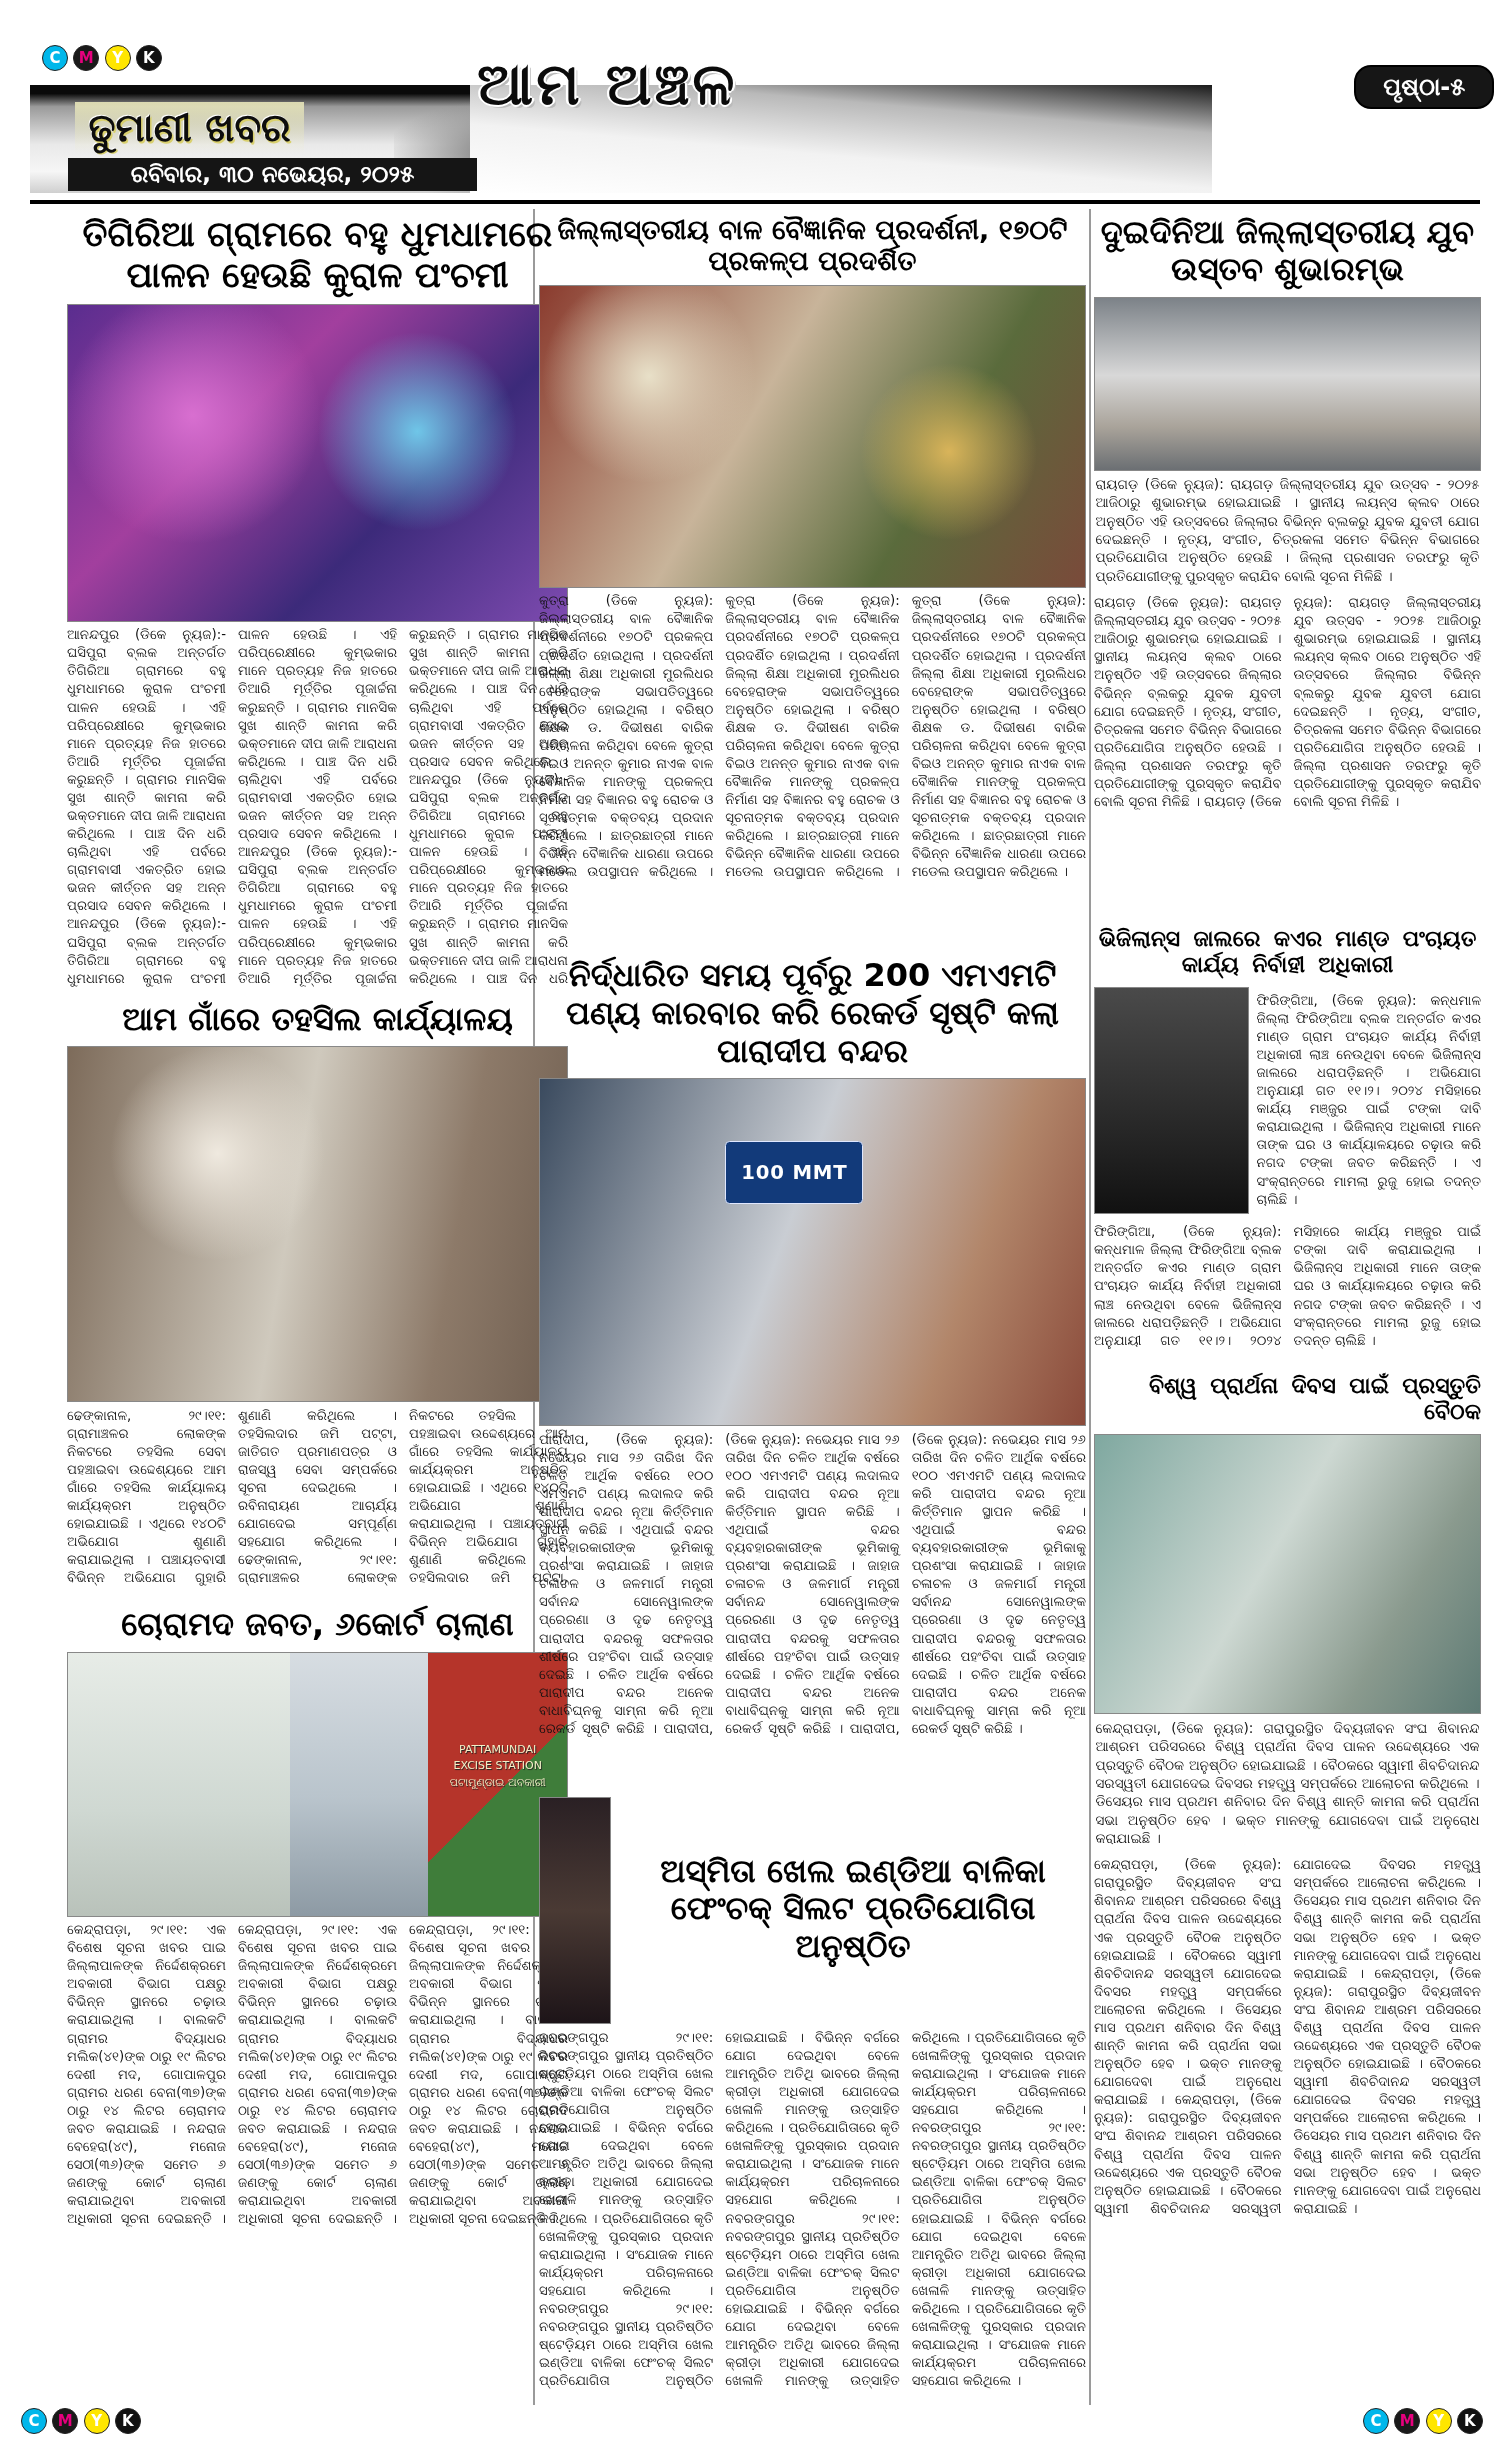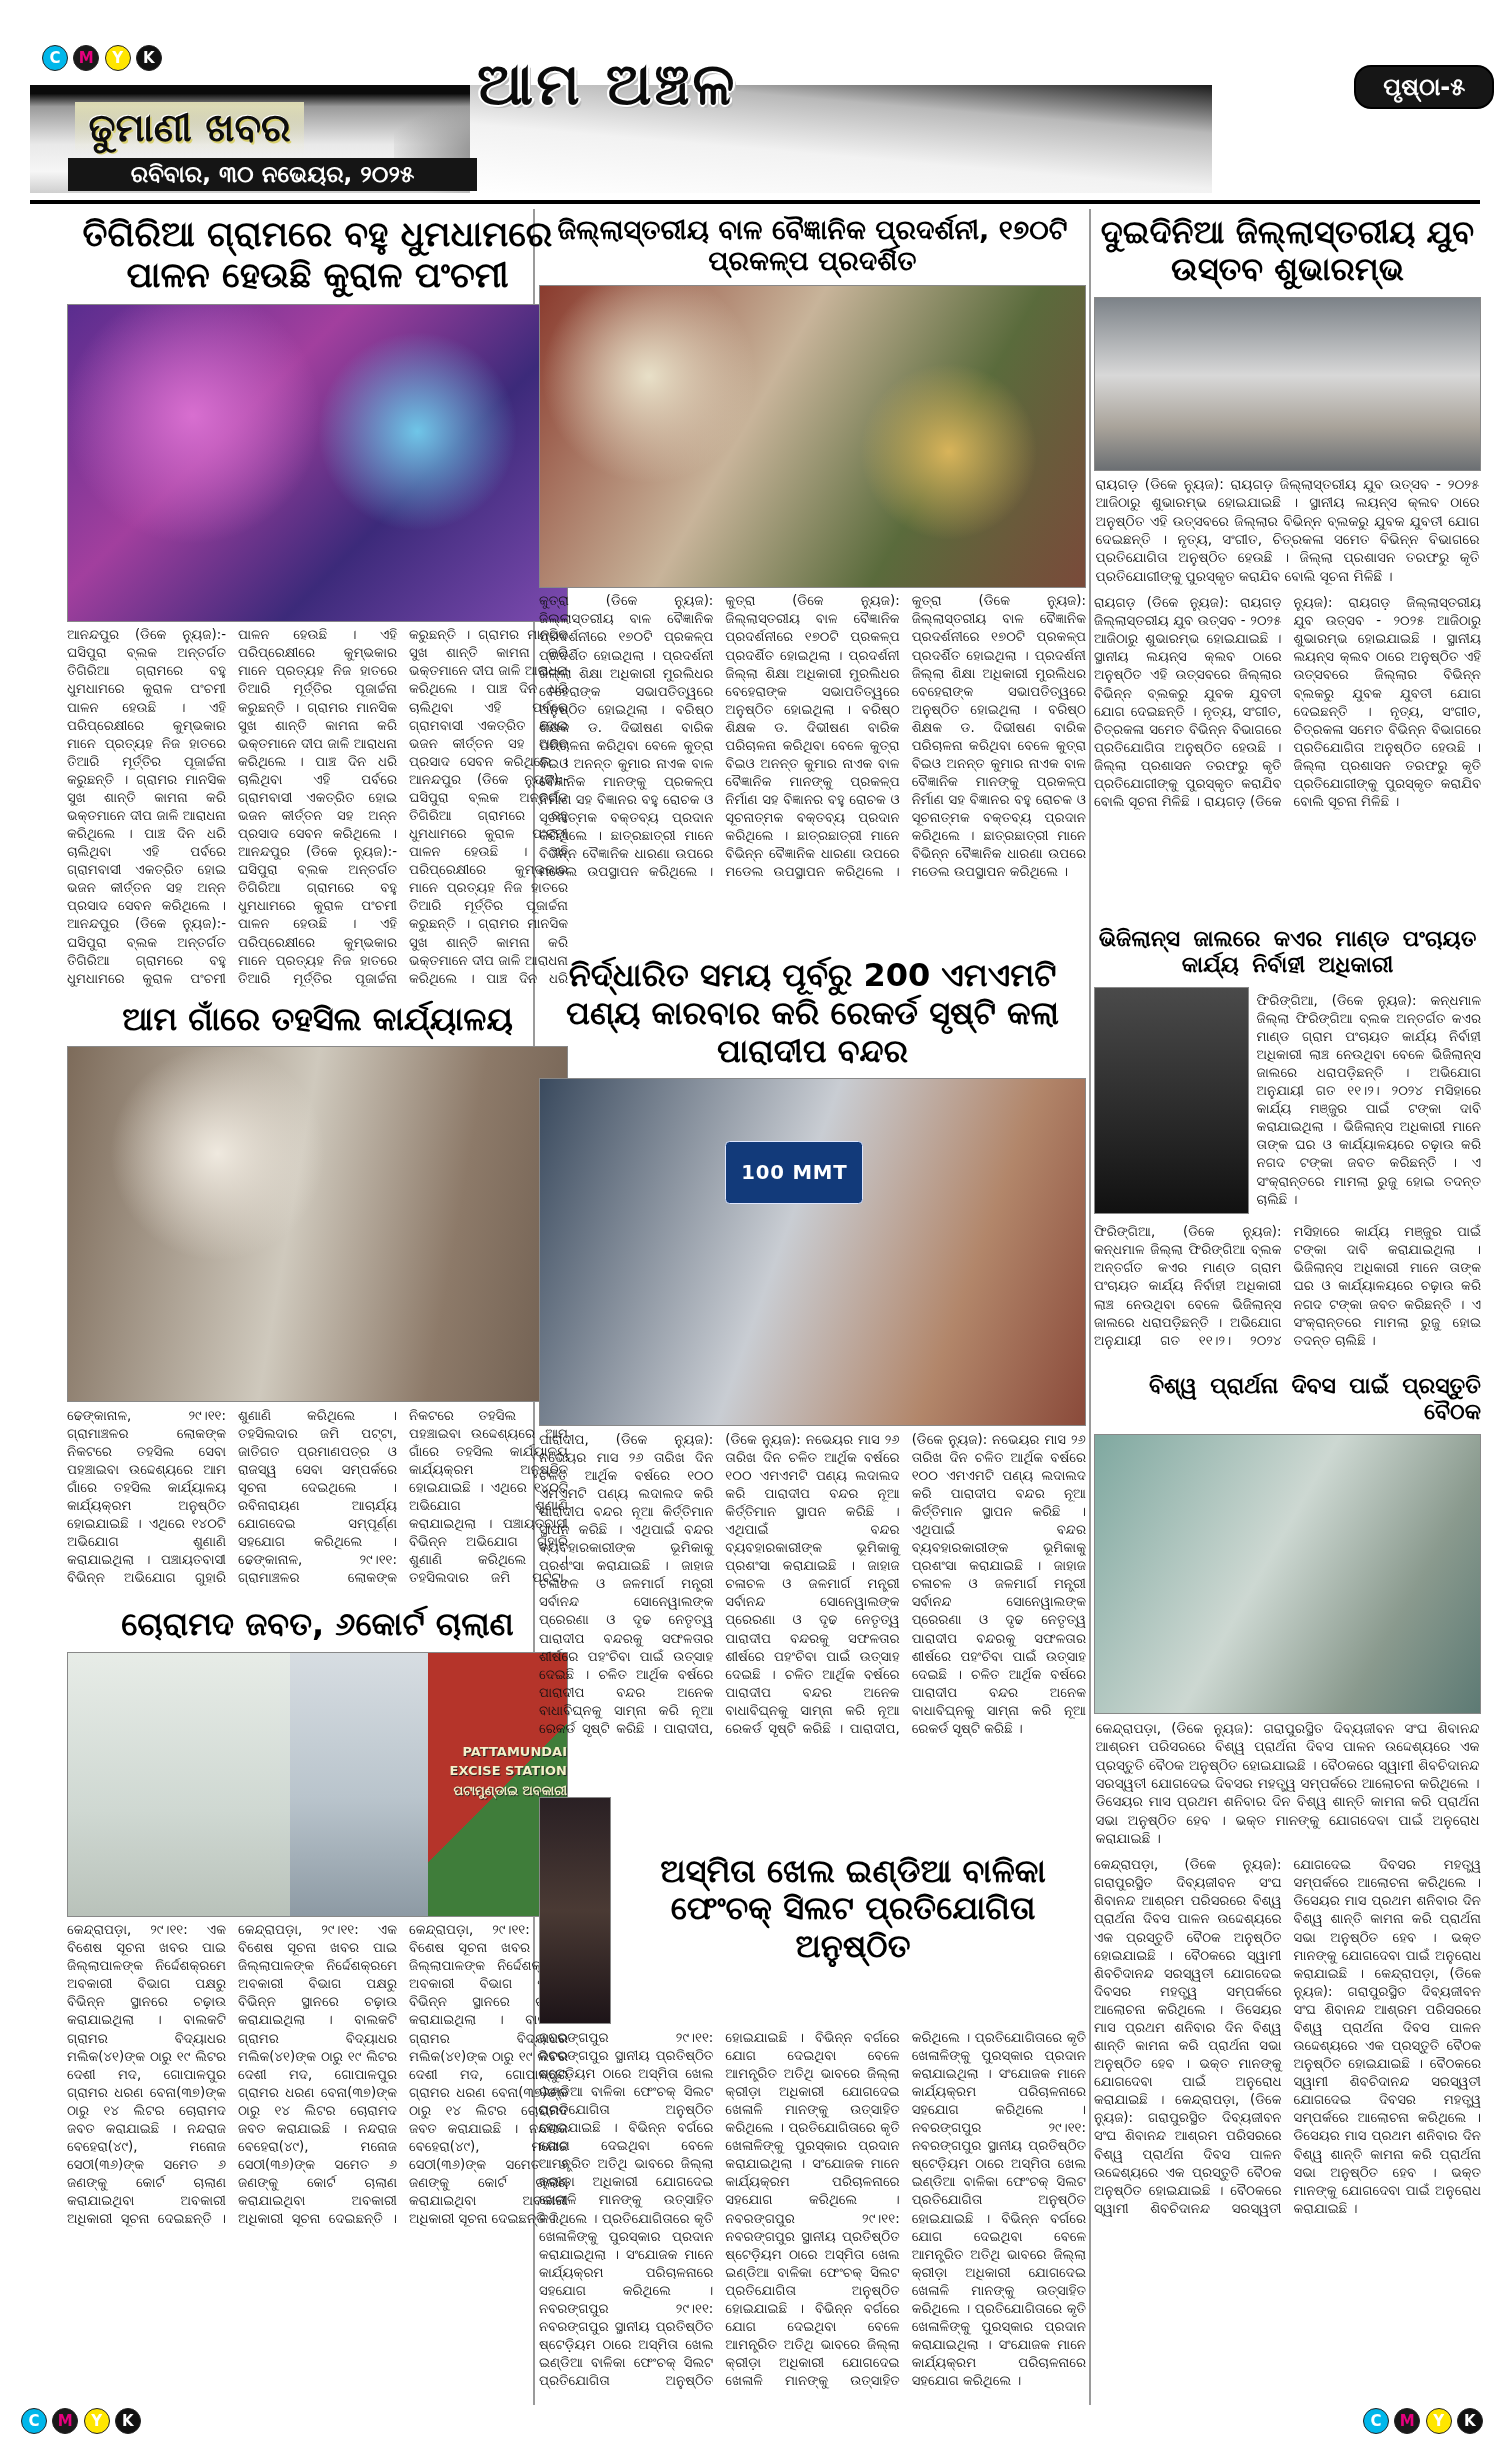--- a/index.html
+++ b/index.html
@@ -83,22 +83,22 @@
   .ph-port{background:
       linear-gradient(110deg,#3a4a5e 0%,#c9cdd3 45%,#b2866a 75%,#8a4a3a 100%);}
   .ph-portrait{background:linear-gradient(180deg,#4a4a4a 0%,#232323 70%,#111 100%);}
   .ph-fencing{background:linear-gradient(180deg,#2a2024 0%,#4a3a34 50%,#1d1418 100%);}
   .ph-prayer{background:
       linear-gradient(120deg,#7fa8a0 0%,#cdd8d2 45%,#8a9a8e 75%,#5d7a74 100%);}
   .excise-strip{display:flex;width:100%;height:100%;}
   .excise-strip .seg1{flex:1.6;background:linear-gradient(180deg,#e7ece7 0%,#cfd8d2 60%,#b9c2ba 100%);}
   .excise-strip .seg2{flex:1;background:linear-gradient(180deg,#d7dde2 0%,#b9c4cc 55%,#8d9aa4 100%);}
   .excise-strip .seg3{flex:1;position:relative;background:linear-gradient(135deg,#b5342a 0%,#b5342a 52%,#3f7d3a 52%,#3f7d3a 100%);}
-  .sign-text{position:absolute;left:0;right:0;top:34%;text-align:right;color:#f4f0c8;font-weight:bold;
-    font-size:13px;line-height:1.5;text-shadow:0.8px 0.8px 0.8px #222;}
+  .sign-text{position:absolute;left:0;right:0;top:34%;text-align:center;color:#f4f0c8;font-weight:normal;
+    font-size:11px;line-height:1.5;text-shadow:0.8px 0.8px 0.8px #222;}
   .screen-chip{position:absolute;left:34%;top:18%;background:#123a7a;color:#fff;font-weight:bold;
     font-size:19.7px;padding:19px 15px;border-radius:4.5px;border:1.5px solid #dfe7ff;letter-spacing:0.8px;}
 </style>
 </head>
 <body>
 
 <div id="page">
 
   <div class="cmyk" style="left:42px;top:45px;">
     <span class="dot c">C</span>

